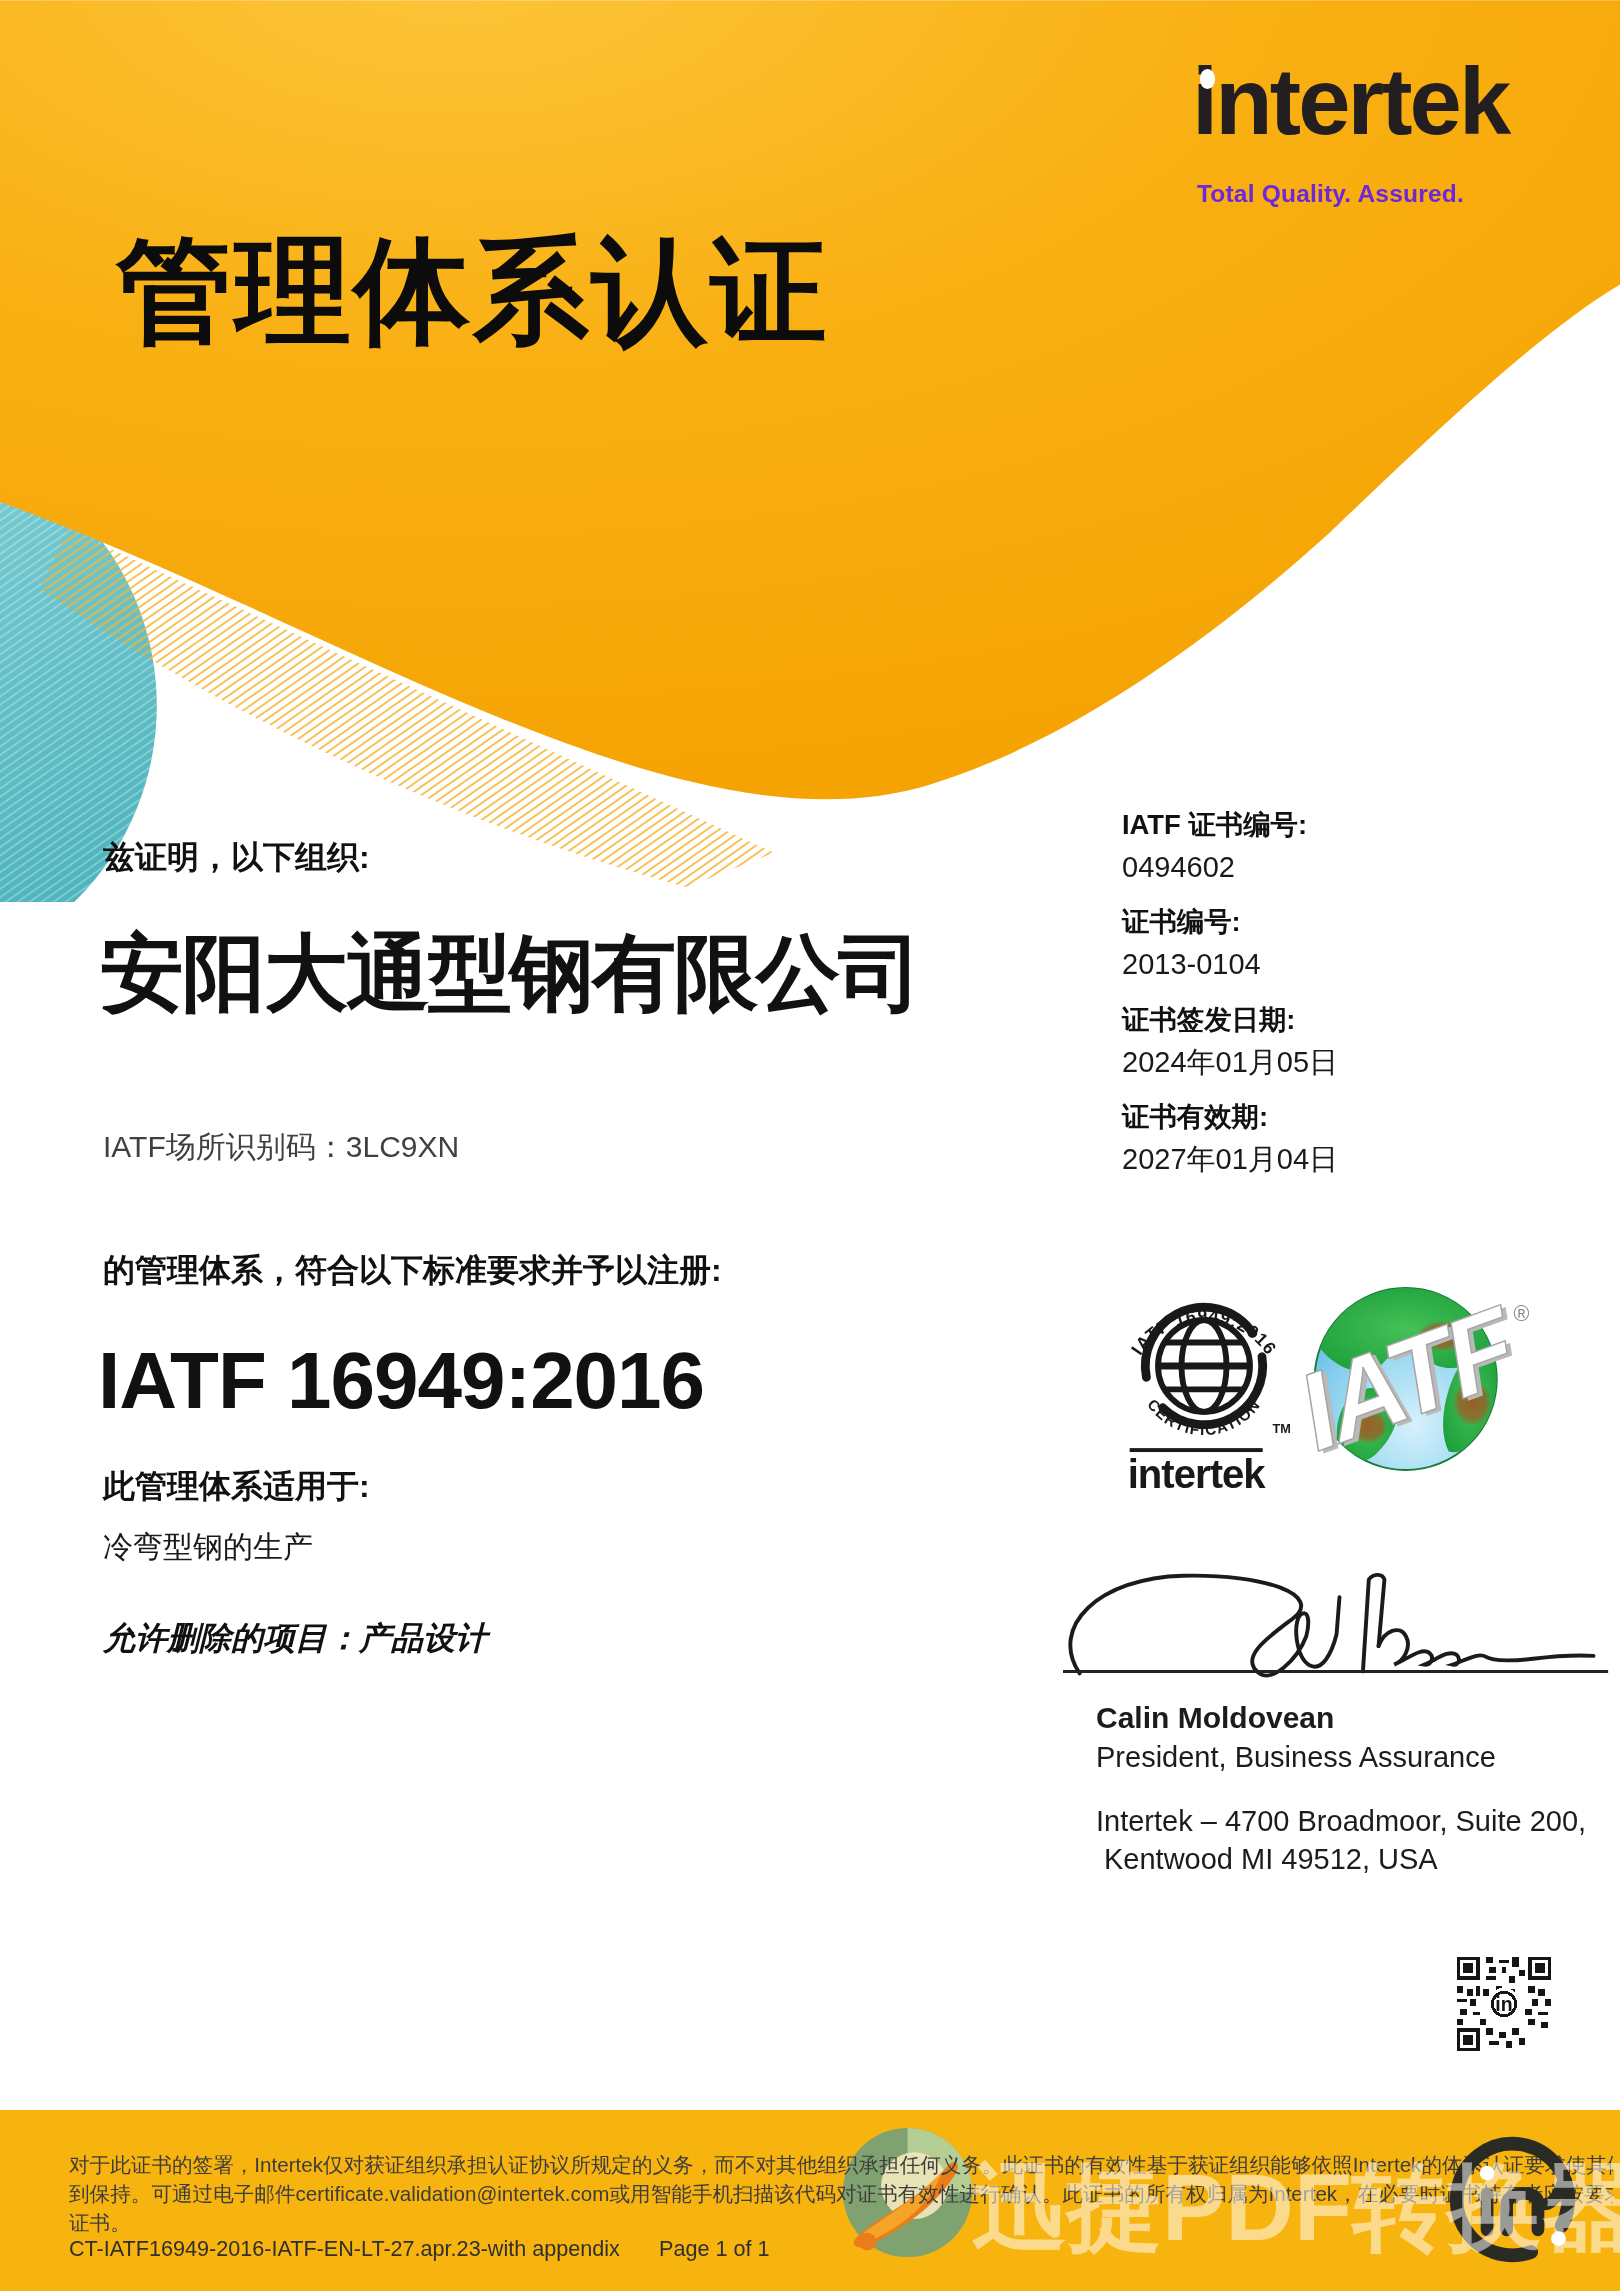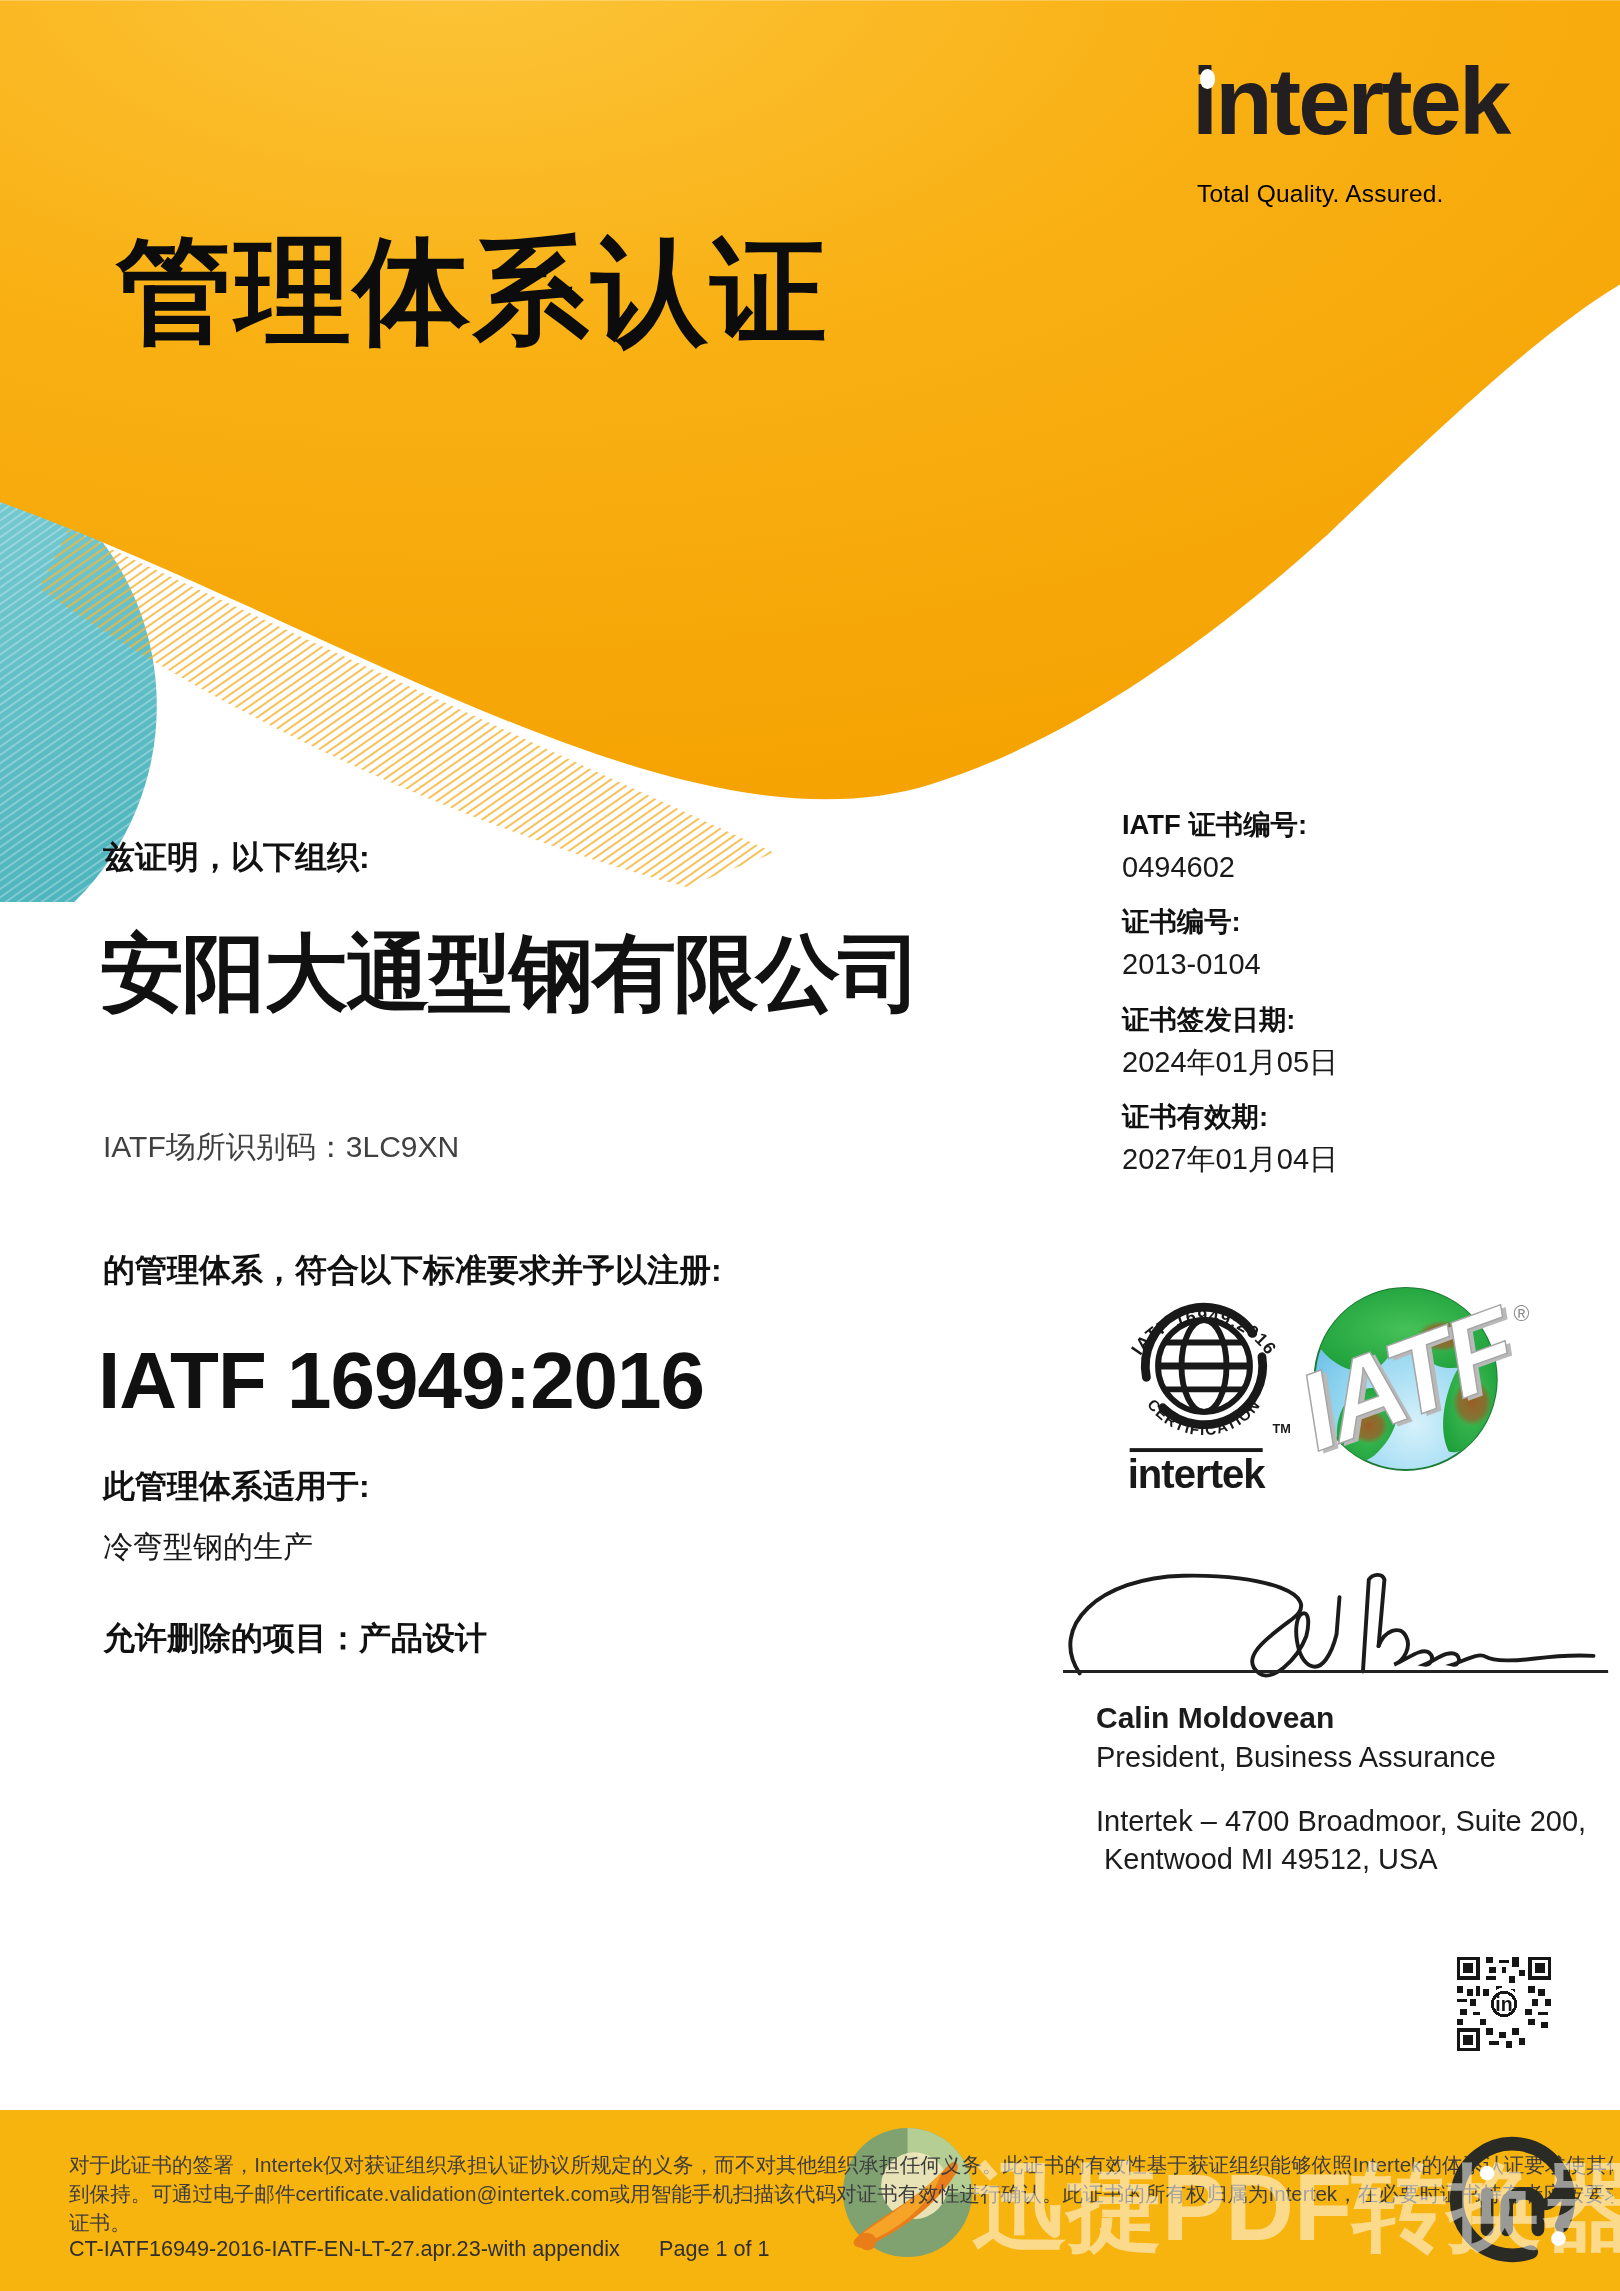--- a/index.html
+++ b/index.html
@@ -4,34 +4,34 @@
 <style>
   html,body{margin:0;padding:0;background:#9a9a9a;}
   .page{position:relative;width:1620px;height:2292px;background:#ffffff;overflow:hidden;
         font-family:"Liberation Sans", sans-serif;color:#111;}
   .abs{position:absolute;}
   
   .decor{left:0;top:0;width:1620px;height:902px;}
   
   .wordmark{left:1192px;top:55px;font-size:94px;font-weight:bold;color:#231f20;letter-spacing:-2.9px;line-height:1;}
   .idot{left:1200px;top:69px;width:14.7px;height:19.6px;background:#fff;border-radius:50%;}
-  .tagline{left:1197px;top:180px;font-size:24.5px;font-weight:normal;color:#000000;letter-spacing:0.2px;}
+  .tagline{left:1197px;top:180px;font-size:24.5px;font-weight:bold;color:#6d28d9;letter-spacing:0.2px;}
   
   .title1{left:116px;top:233px;font-size:116px;font-weight:900;color:#0c0c0c;letter-spacing:2.9px;line-height:1;}
   .title2{left:116px;top:351px;font-size:116px;font-weight:900;color:#ffffff;letter-spacing:2.9px;line-height:1;}
   
   .certify{left:103px;top:836px;font-size:32px;font-weight:bold;}
   .company{left:100px;top:917px;font-size:84px;font-weight:bold;letter-spacing:-2px;}
   .siteline{left:103px;top:1064px;font-size:30px;color:#1a1a1a;}
   .sitecode{left:103px;top:1127px;font-size:30px;color:#404040;}
   .regline{left:103px;top:1249px;font-size:32px;font-weight:bold;}
   .standard{left:98px;top:1335px;font-size:80px;font-weight:bold;letter-spacing:-1px;}
   .scopelabel{left:103px;top:1465px;font-size:32px;font-weight:bold;}
   .scopeval{left:103px;top:1527px;font-size:30px;color:#1a1a1a;}
-  .exclusion{left:103px;top:1617px;font-size:32px;font-weight:bold;}
+  .exclusion{left:103px;top:1617px;font-size:32px;font-weight:bold;font-style:italic;}
   
   .certinfo{left:1122px;top:808px;width:412px;}
   .ci-label{font-size:27.4px;font-weight:bold;line-height:33px;margin-bottom:8.8px;}
   .ci-value{font-size:29px;line-height:35px;margin-bottom:20.6px;color:#1a1a1a;}
   
   .sigsvg{left:1057px;top:1564px;}
   .signame{left:1096px;top:1701px;font-size:30px;font-weight:bold;color:#1c1c1c;}
   .sigtitle{left:1096px;top:1741px;font-size:29px;color:#1c1c1c;}
   .addr1{left:1096px;top:1805px;font-size:29px;color:#1c1c1c;}
   .addr2{left:1096px;top:1843px;font-size:29px;color:#1c1c1c;margin-left:8px;}

